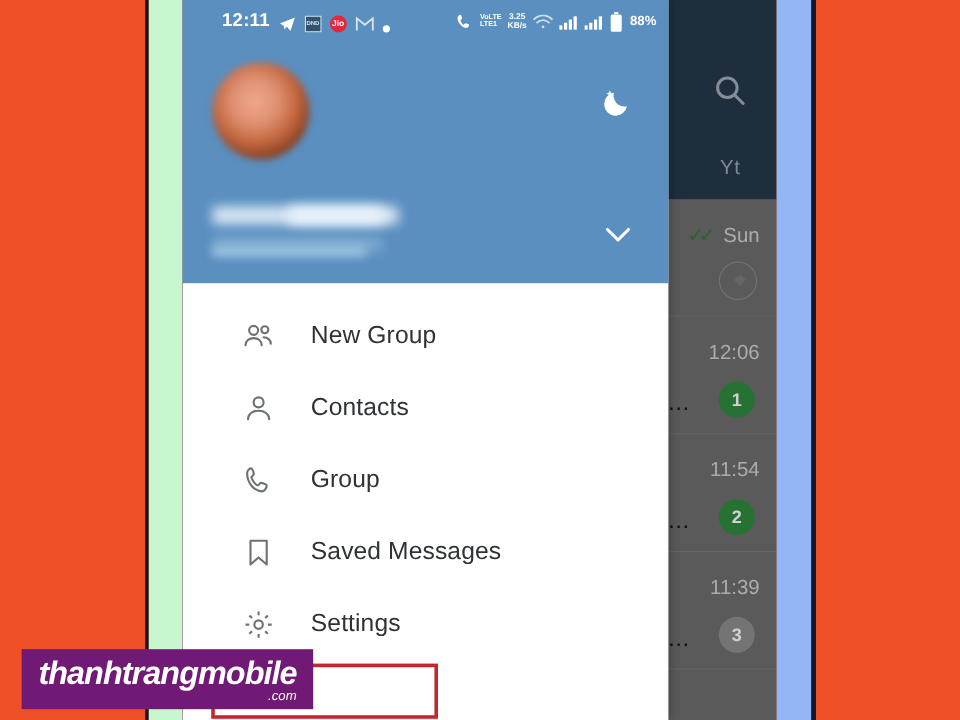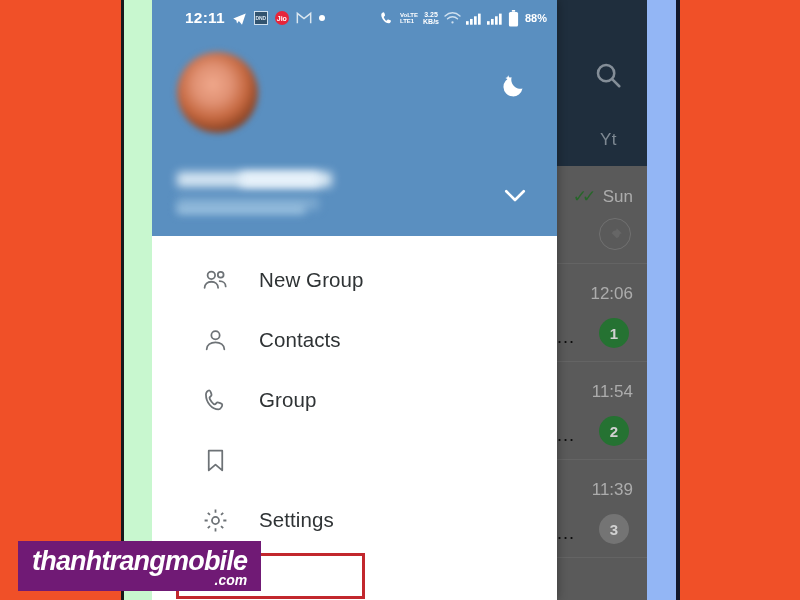--- a/index.html
+++ b/index.html
@@ -60,21 +60,21 @@
     position:absolute; left:0; top:0; width:405px; height:600px;
     background:#ffffff; z-index:5; box-shadow:2px 0 8px rgba(0,0,0,.25);
   }
   #drawer-header { position:relative; height:236px; background:#5a8fc0; }
 
   
   #statusbar {
     position:relative; height:36px; display:flex; align-items:center;
     padding:0 10px 0 33px; color:#ffffff; font-size:15px; font-weight:bold;
   }
-  #status-left { display:flex; align-items:center; gap:7px; }
+  #status-left { display:flex; align-items:flex-end; gap:7px; }
   #status-right { display:flex; align-items:center; gap:5px; margin-left:auto; }
   .sb-ico { display:inline-flex; align-items:center; }
   #clock { font-size:15.5px; font-weight:bold; letter-spacing:.2px; }
   #jio-badge {
     width:14px; height:14px; border-radius:50%; background:#e8253a;
     color:#fff; font-size:7px; font-weight:bold;
     display:flex; align-items:center; justify-content:center;
   }
   #dnd-badge {
     width:14px; height:14px; background:#31536f; border:1px solid #cfe0ef;
@@ -133,21 +133,21 @@
   
   #watermark {
     position:absolute; left:18px; top:541px; z-index:30;
     background:#701a75; padding:6px 14px 4px 14px;
   }
   #wm-main {
     color:#ffffff; font-size:27px; font-weight:bold; font-style:italic;
     letter-spacing:-.8px; line-height:29px; white-space:nowrap;
   }
   #wm-sub {
-    color:#ffffff; font-size:14px; font-weight:bold; font-style:italic;
+    color:#ffffff; font-size:11px; font-weight:normal; font-style:italic;
     text-align:right; line-height:13px; margin-top:-2px;
   }
 </style>
 </head>
 <body>
 
 <div id="bg-orange-left"></div>
 <div id="edge-line-left"></div>
 <div id="strip-green"></div>
 <div id="strip-blue"></div>
@@ -334,20 +334,21 @@
         <span class="menu-label">Group</span>
       </div>
 
 
       <div class="menu-item">
         <span class="menu-icon">
           <svg viewBox="0 0 26 26" width="27" height="27" fill="none" stroke="#6d7276" stroke-width="1.7" stroke-linejoin="round">
             <path d="M6.5 3.5h13v19l-6.5-5.6-6.5 5.6z"></path>
           </svg>
         </span>
+        <span class="menu-label">Saved Messages</span>
       </div>
 
       <div class="menu-item">
         <span class="menu-icon">
           <svg viewBox="0 0 26 26" width="27" height="27" fill="none" stroke="#6d7276" stroke-width="1.7" stroke-linejoin="round">
             <circle cx="13" cy="13" r="3.4"></circle>
             <path d="M13 2.5v3M13 20.5v3M2.5 13h3M20.5 13h3M5.6 5.6l2.1 2.1M18.3 18.3l2.1 2.1M20.4 5.6l-2.1 2.1M7.7 18.3l-2.1 2.1"></path>
           </svg>
         </span>
         <span class="menu-label">Settings</span>

